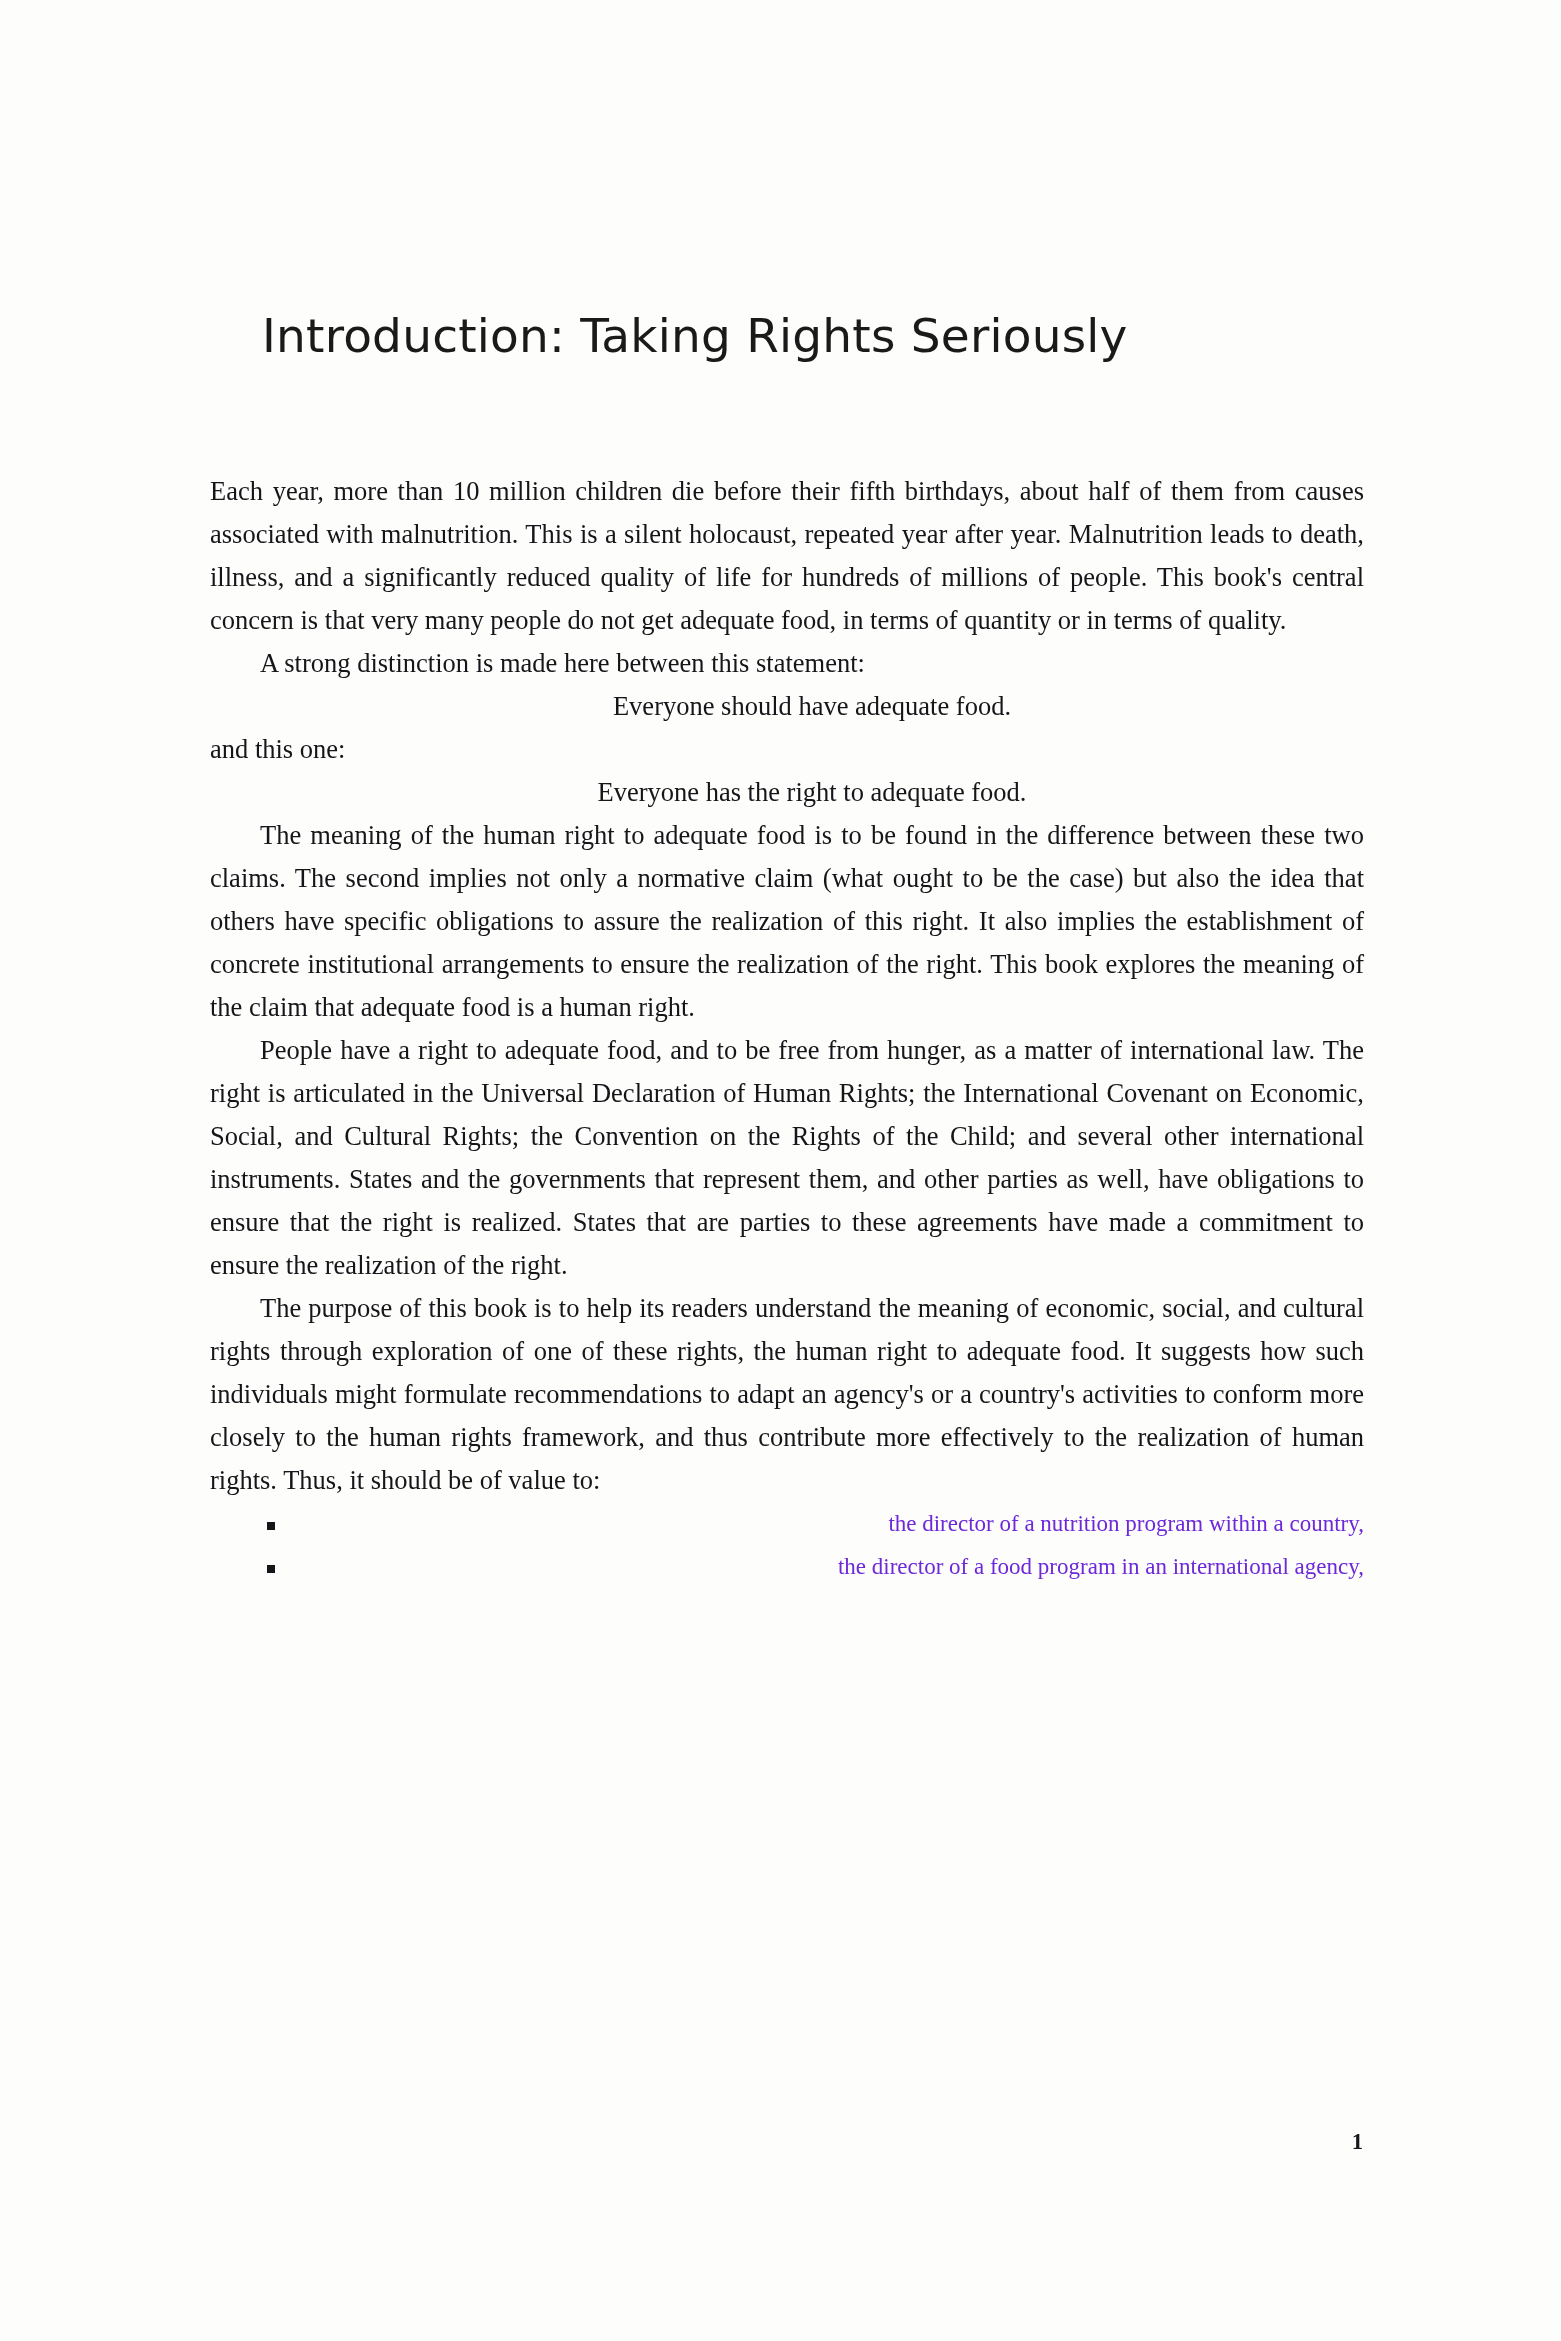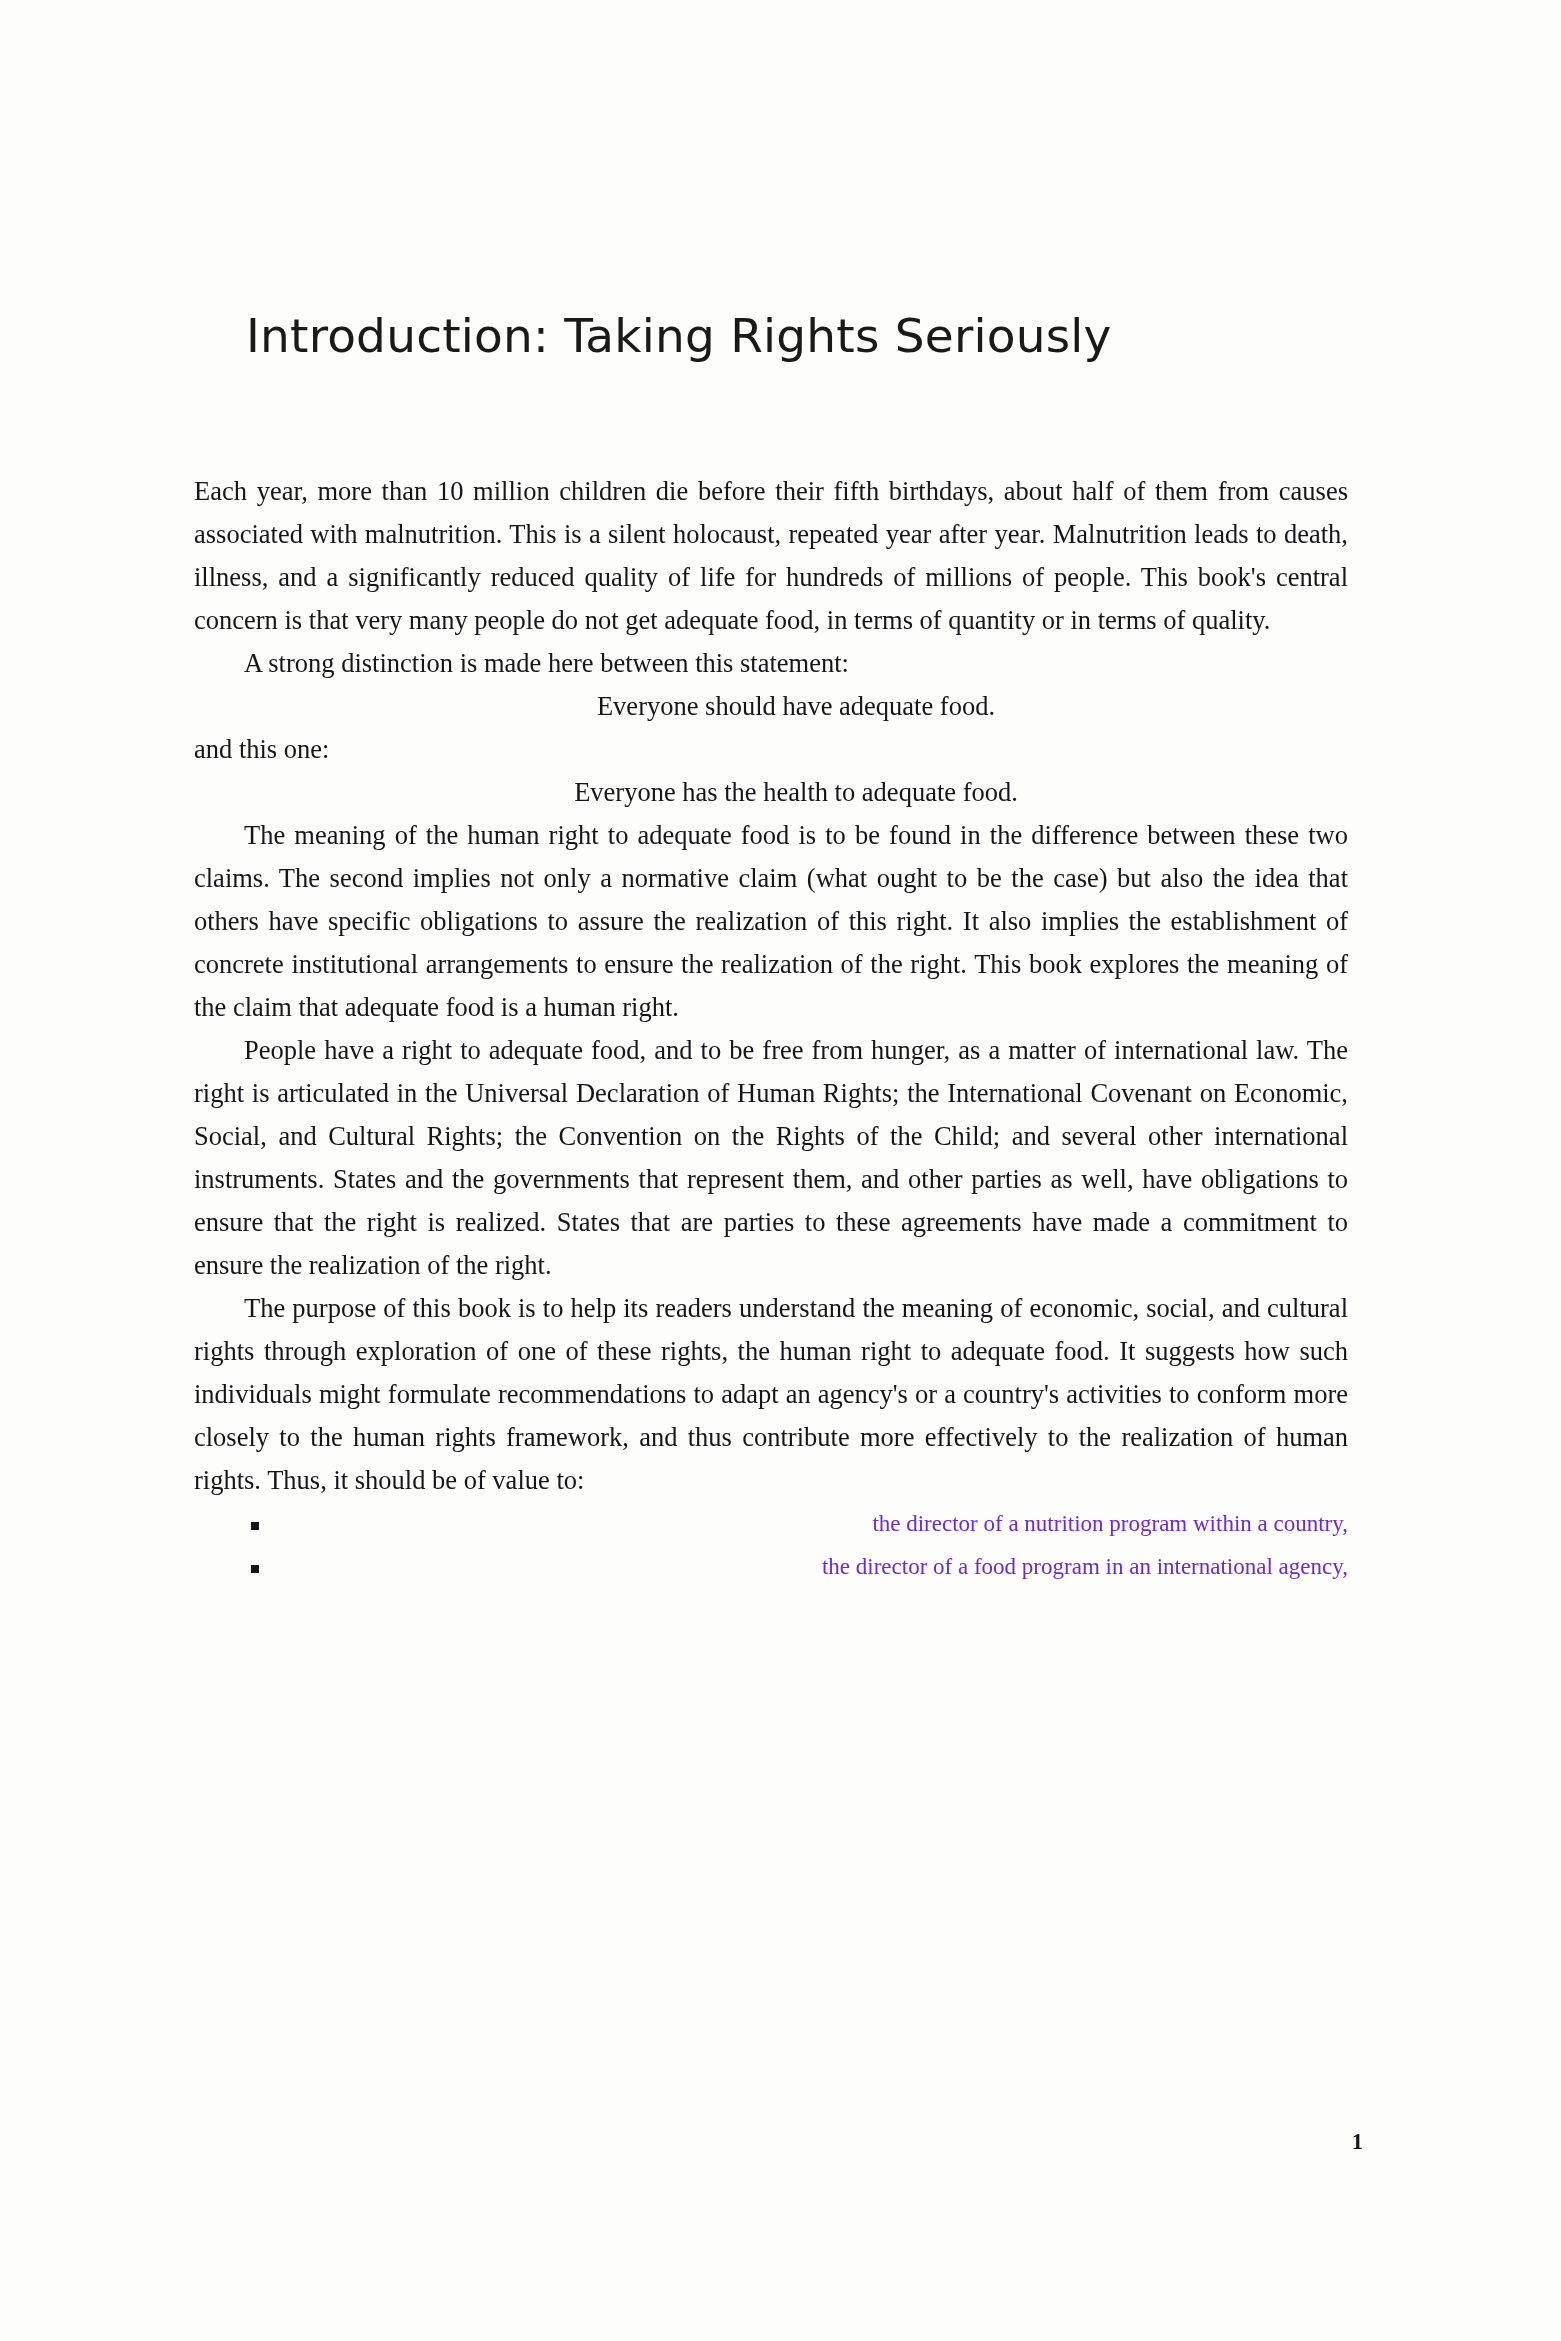--- a/index.html
+++ b/index.html
@@ -10,21 +10,21 @@
   .page {
     position: relative;
     width: 1561px;
     height: 2342px;
     background: #fdfdfb;
     box-sizing: border-box;
     overflow: hidden;
   }
   .content {
     position: absolute;
-    left: 194px;
+    left: 210px;
     top: 308px;
     width: 1154px;
   }
   .chapter-title {
     font-family: "DejaVu Sans", sans-serif;
     font-size: 47px;
     font-weight: 400;
     color: #1a1a1a;
     letter-spacing: 0.2px;
     line-height: 1.2;
@@ -100,21 +100,21 @@
     <h1 class="chapter-title">Introduction: Taking Rights Seriously</h1>
 
     <p class="body-text para first">Each year, more than 10 million children die before their fifth birthdays, about half of them from causes associated with malnutrition. This is a silent holocaust, repeated year after year. Malnutrition leads to death, illness, and a significantly reduced quality of life for hundreds of millions of people. This book's central concern is that very many people do not get adequate food, in terms of quantity or in terms of quality.</p>
 
     <p class="body-text para">A strong distinction is made here between this statement:</p>
 
     <p class="body-text quote">Everyone should have adequate food.</p>
 
     <p class="body-text noindent">and this one:</p>
 
-    <p class="body-text quote">Everyone has the health to adequate food.</p>
+    <p class="body-text quote">Everyone has the right to adequate food.</p>
 
     <p class="body-text para">The meaning of the human right to adequate food is to be found in the difference between these two claims. The second implies not only a normative claim (what ought to be the case) but also the idea that others have specific obligations to assure the realization of this right. It also implies the establishment of concrete institutional arrangements to ensure the realization of the right. This book explores the meaning of the claim that adequate food is a human right.</p>
 
     <p class="body-text para">People have a right to adequate food, and to be free from hunger, as a matter of international law. The right is articulated in the Universal Declaration of Human Rights; the International Covenant on Economic, Social, and Cultural Rights; the Convention on the Rights of the Child; and several other international instruments. States and the governments that represent them, and other parties as well, have obligations to ensure that the right is realized. States that are parties to these agreements have made a commitment to ensure the realization of the right.</p>
 
     <p class="body-text para">The purpose of this book is to help its readers understand the meaning of economic, social, and cultural rights through exploration of one of these rights, the human right to adequate food. It suggests how such individuals might formulate recommendations to adapt an agency's or a country's activities to conform more closely to the human rights framework, and thus contribute more effectively to the realization of human rights. Thus, it should be of value to:</p>
 
     <ul class="bullets">
       <li>
         <span class="sq"></span>

